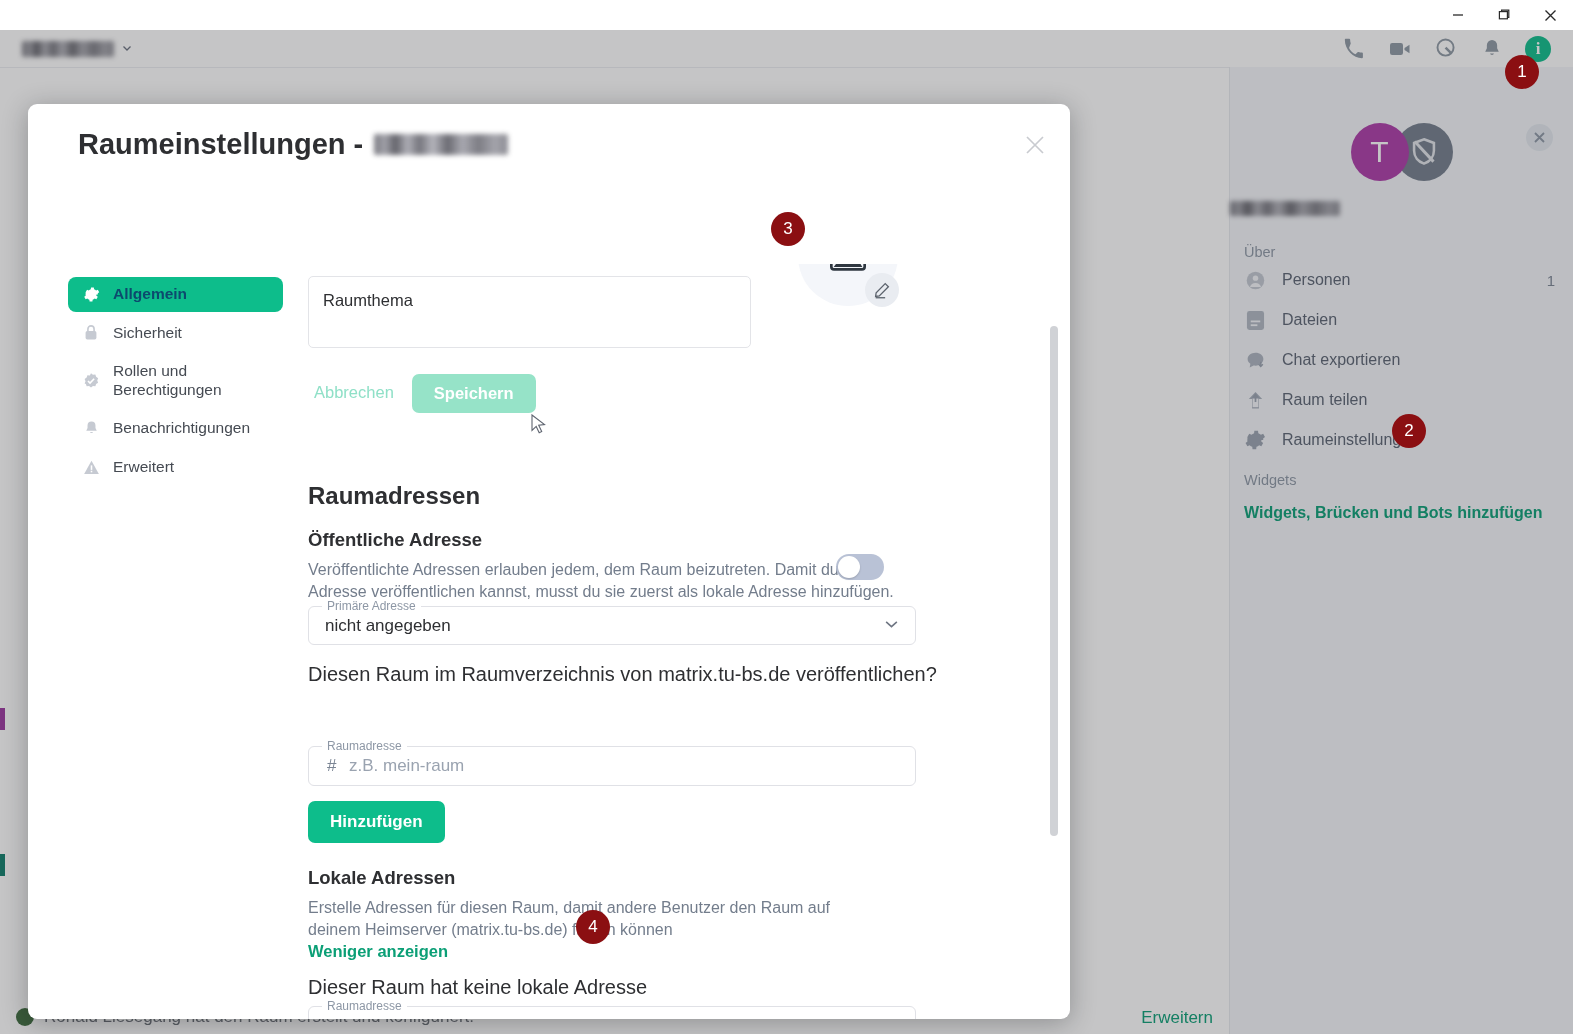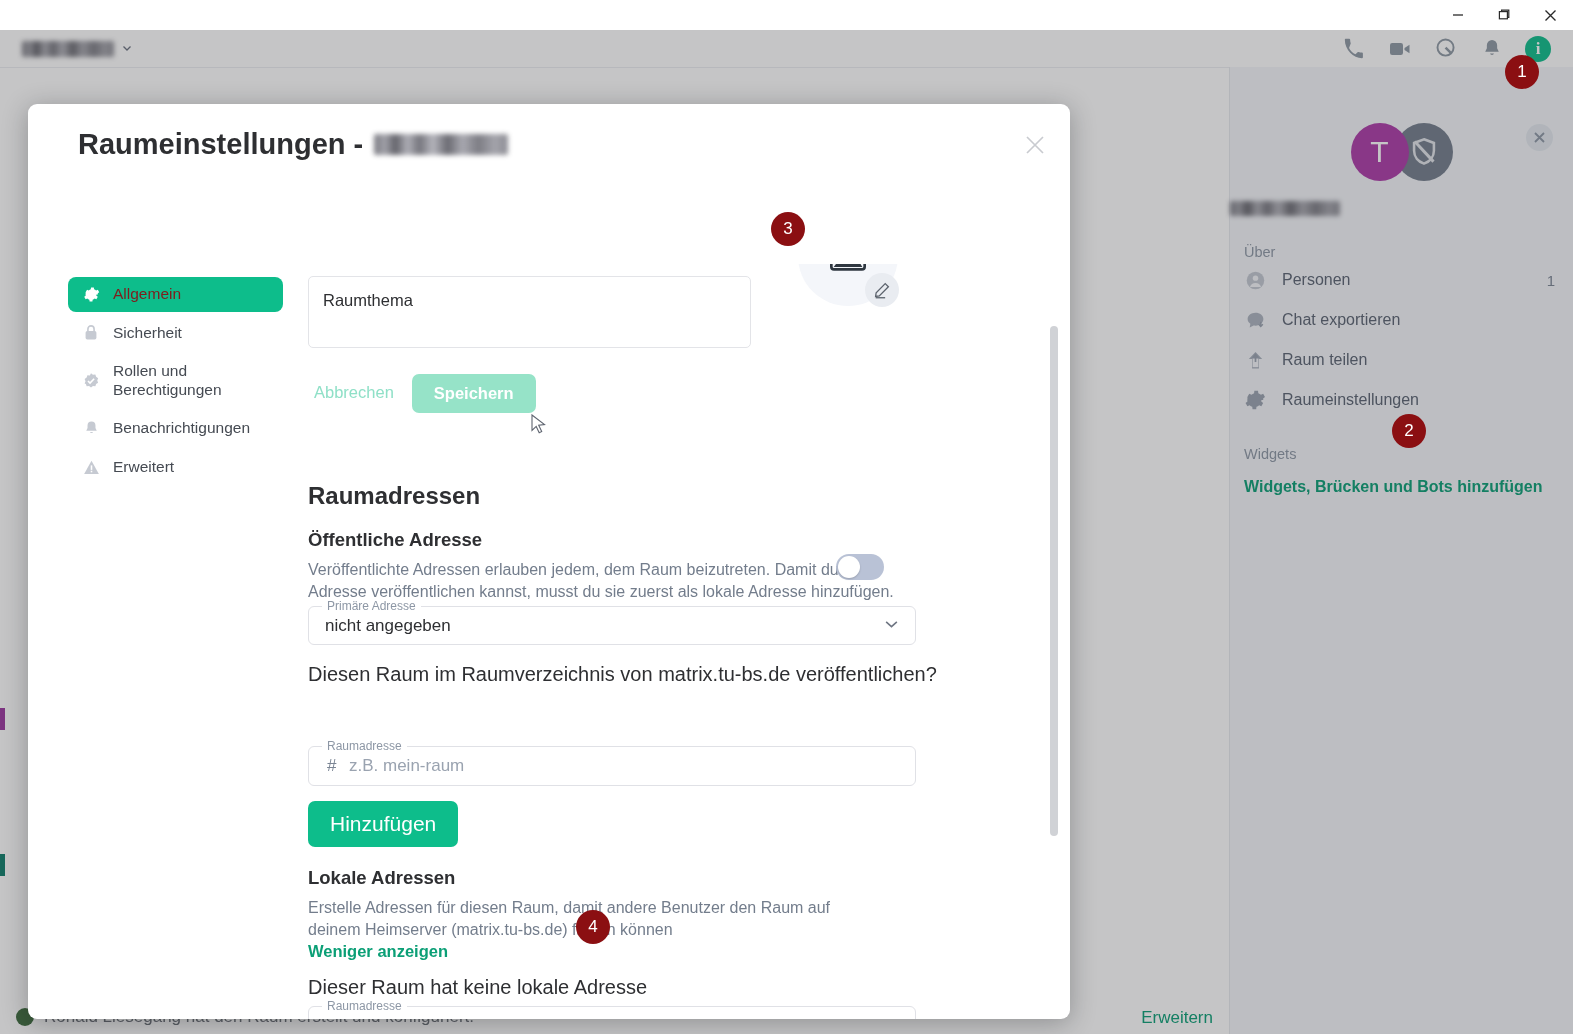--- a/index.html
+++ b/index.html
@@ -74,21 +74,21 @@
     margin-right:-14px;z-index:2;
   }
   #encryption-badge{
     width:58px;height:58px;border-radius:50%;background:#737d8c;color:#e2e5ea;
     display:flex;align-items:center;justify-content:center;z-index:1;
   }
   #panel-room-name{margin:20px auto 0;width:110px;height:15px;}
   #panel-section-ueber,#panel-section-widgets{
     font-size:14.5px;color:#8d97a5;padding-left:14px;margin-top:24px;
   }
-  #panel-section-widgets{margin-top:26px;}
+  #panel-section-widgets{margin-top:12px;}
   .panel-row{
     display:flex;align-items:center;height:40px;padding-left:14px;padding-right:18px;
     color:#5a6372;font-size:16px;
   }
   .panel-row .pr-ic{
     width:22px;height:22px;margin-right:16px;color:#9aa3b0;flex:none;
     display:flex;align-items:center;justify-content:center;
   }
   .panel-row .pr-ic svg{display:block}
   .pr-count{margin-left:auto;color:#7b8594;font-size:15px}
@@ -130,21 +130,21 @@
   #dialog-sidebar{position:absolute;left:40px;top:173px;width:215px;}
   .nav-item{
     display:flex;align-items:center;border-radius:8px;padding:8px 10px 8px 14px;
     color:#454a52;font-size:15.5px;margin-bottom:4px;line-height:1.2;
   }
   .nav-item .nv-ic{
     width:18px;height:18px;margin-right:13px;flex:none;color:#c6cad2;
     display:flex;align-items:center;justify-content:center;
   }
   .nav-item .nv-ic svg{display:block}
-  .nav-item.active{background:#0dbd8b;color:#7f1d1d;font-weight:normal;}
+  .nav-item.active{background:#0dbd8b;color:#0c4a6e;font-weight:bold;}
   .nav-item.active .nv-ic{color:#ffffff}
 
   
   #dialog-body{
     position:absolute;left:255px;top:160px;width:787px;height:755px;overflow:hidden;
   }
   #scroll-track{
     position:absolute;right:12px;top:62px;width:8px;height:510px;
     background:#d0d2d6;border-radius:4px;
   }
@@ -208,21 +208,21 @@
   }
   .field .suffix{
     position:absolute;right:16px;top:50%;transform:translateY(-50%);
     font-size:17px;font-weight:bold;color:#2e2f32;
   }
   .field .chev{
     position:absolute;right:16px;top:50%;transform:translateY(-50%);color:#6f7683;
   }
 
   .btn-green{
-    position:absolute;background:#0dbd8b;color:#fff;font-weight:normal;font-size:21px;
+    position:absolute;background:#0dbd8b;color:#fff;font-weight:bold;font-size:17px;
     border-radius:7px;padding:11px 22px;
   }
   #toggle-publish{
     position:absolute;left:836px;top:554px;width:48px;height:26px;border-radius:13px;
     background:#b9c2d6;z-index:51;
   }
   #toggle-publish .knob{
     position:absolute;left:2px;top:2px;width:22px;height:22px;border-radius:50%;
     background:#ffffff;box-shadow:0 1px 2px rgba(0,0,0,.18);
   }
@@ -328,20 +328,30 @@
         <svg width="21" height="21" viewBox="0 0 24 24" fill="currentColor">
           <circle cx="12" cy="12" r="10" opacity=".55"></circle>
             <circle cx="12" cy="9.3" r="3.1" fill="#f4f6fa"></circle>
           <path d="M5.7 19.5a6.6 6.6 0 0112.6 0z" fill="#f4f6fa"></path>
         </svg>
       </span>
       <span>Personen</span>
       <span class="pr-count">1</span>
     </div>
 
+    <div class="panel-row">
+      <span class="pr-ic">
+        <svg width="19" height="21" viewBox="0 0 20 22" fill="currentColor">
+          <rect x="1" y="1" width="18" height="20" rx="2.6" opacity=".75"></rect>
+          <rect x="5" y="11" width="10" height="1.9" fill="#f4f6fa"></rect>
+          <rect x="5" y="15" width="7" height="1.9" fill="#f4f6fa"></rect>
+        </svg>
+      </span>
+      <span>Dateien</span>
+    </div>
 
     <div class="panel-row">
       <span class="pr-ic">
         <svg width="21" height="21" viewBox="0 0 24 24" fill="currentColor">
           <path d="M12 3.2c-5 0-9 3.2-9 7.2 0 2.2 1.2 4.1 3.1 5.4L5.4 20l4.4-2.3c.7.1 1.4.2 2.2.2 5 0 9-3.2 9-7.5S17 3.2 12 3.2z" opacity=".8"></path>
           <path d="M18 13.5v5M15.6 16.3L18 18.8l2.4-2.5" stroke="currentColor" stroke-width="1.6" fill="none"></path>
         </svg>
       </span>
       <span>Chat exportieren</span>
     </div>

